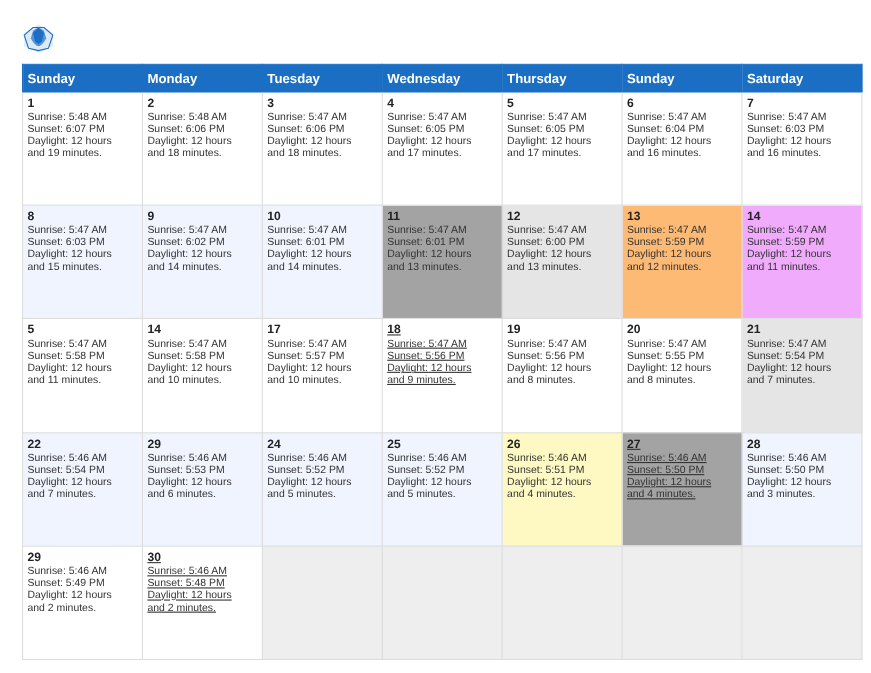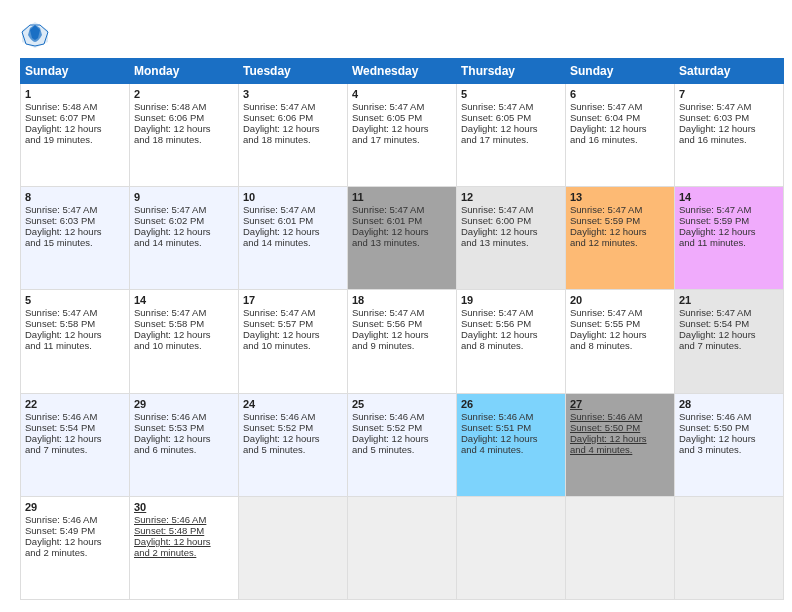--- a/index.html
+++ b/index.html
@@ -260,21 +260,21 @@
             <div>Daylight: 12 hours</div>
             <div>and 10 minutes.</div>
           </td>
           <td style="background: rgb(255, 255, 255);">
             <span class="day-num">17</span>
             <div>Sunrise: 5:47 AM</div>
             <div>Sunset: 5:57 PM</div>
             <div>Daylight: 12 hours</div>
             <div>and 10 minutes.</div>
           </td>
-          <td style="background: rgb(255, 255, 255);">
+          <td style="background: rgb(255, 255, 255); text-decoration: underline;">
             <span class="day-num">18</span>
             <div>Sunrise: 5:47 AM</div>
             <div>Sunset: 5:56 PM</div>
             <div>Daylight: 12 hours</div>
             <div>and 9 minutes.</div>
           </td>
           <td style="background: rgb(255, 255, 255);">
             <span class="day-num">19</span>
             <div>Sunrise: 5:47 AM</div>
             <div>Sunset: 5:56 PM</div>
@@ -318,21 +318,21 @@
             <div>Daylight: 12 hours</div>
             <div>and 5 minutes.</div>
           </td>
           <td style="background: rgb(240, 244, 255);">
             <span class="day-num">25</span>
             <div>Sunrise: 5:46 AM</div>
             <div>Sunset: 5:52 PM</div>
             <div>Daylight: 12 hours</div>
             <div>and 5 minutes.</div>
           </td>
-          <td style="background: #7dd3fc;">
+          <td style="background: #fef9c3;">
             <span class="day-num">26</span>
             <div>Sunrise: 5:46 AM</div>
             <div>Sunset: 5:51 PM</div>
             <div>Daylight: 12 hours</div>
             <div>and 4 minutes.</div>
           </td>
           <td style="background: #a3a3a3; text-decoration: underline;">
             <span class="day-num">27</span>
             <div>Sunrise: 5:46 AM</div>
             <div>Sunset: 5:50 PM</div>

